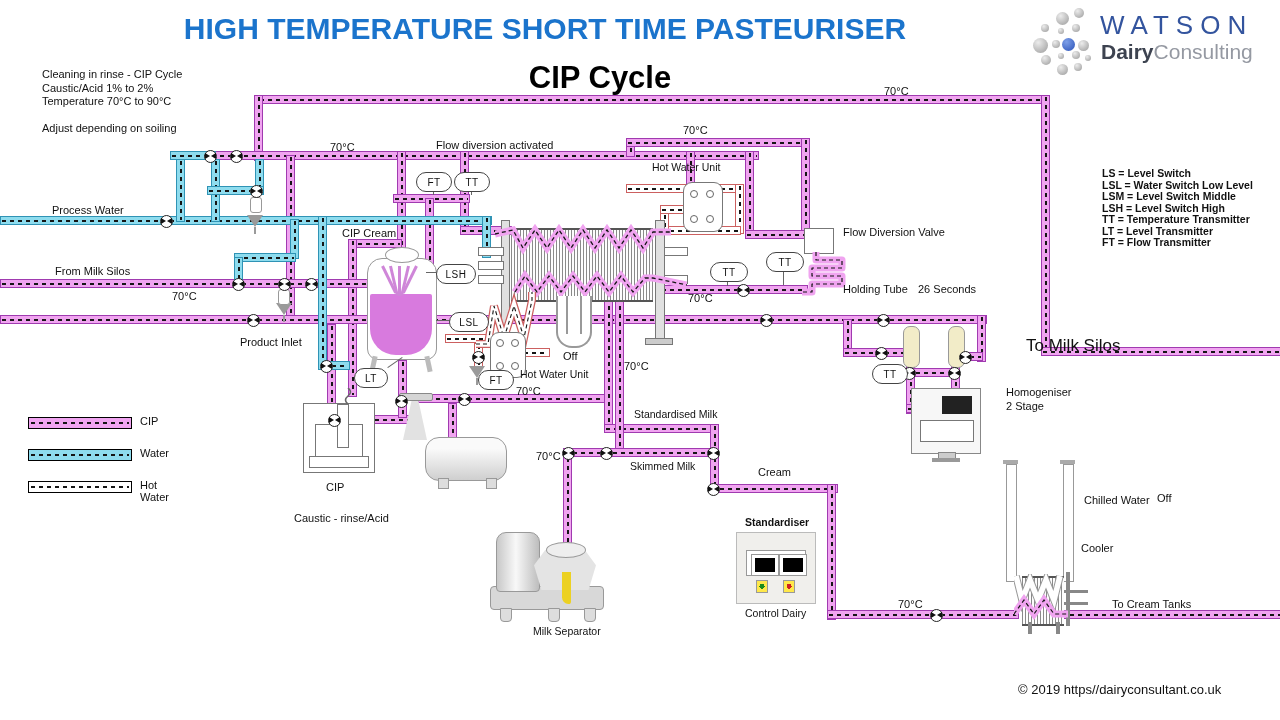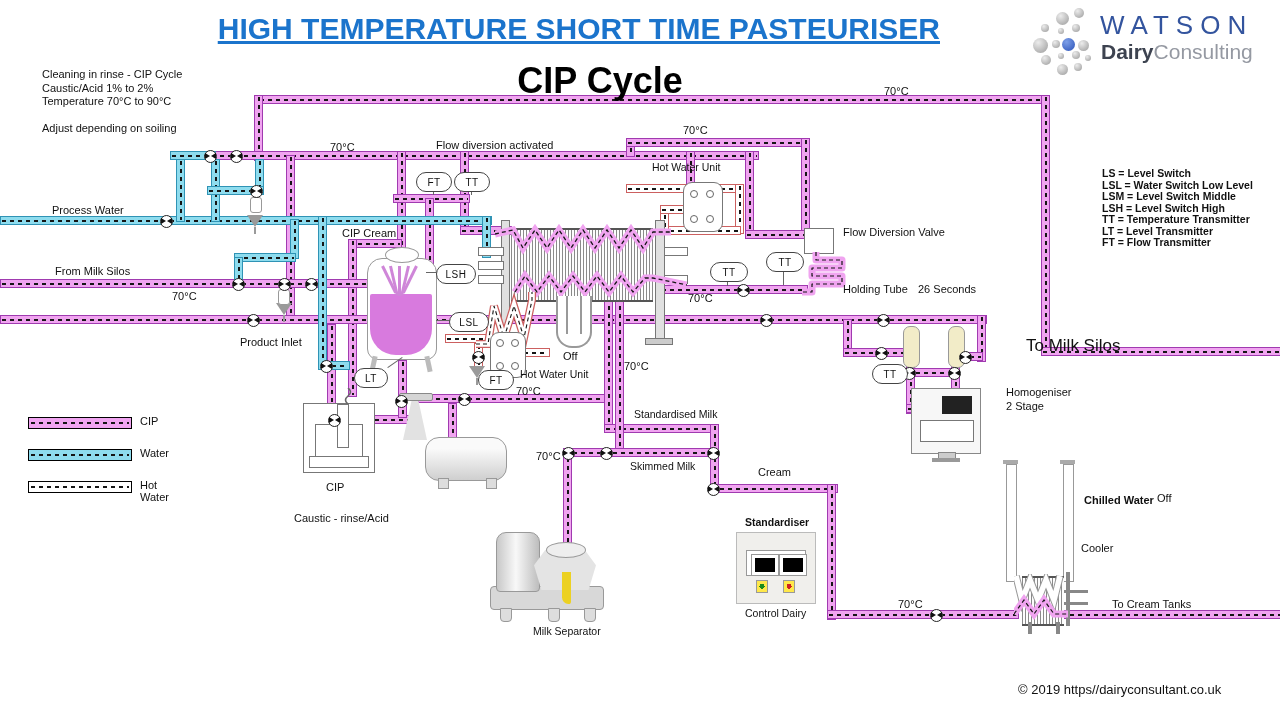--- a/index.html
+++ b/index.html
@@ -30,24 +30,24 @@
   .lbl{position:absolute;color:#111;white-space:nowrap;z-index:7;}
   .stem{position:absolute;background:#666;z-index:4;}
   .funnel{position:absolute;width:0;height:0;border-left:8px solid transparent;
     border-right:8px solid transparent;border-top:12px solid #9a9a9a;z-index:4;}
   .fstem{position:absolute;width:2px;height:7px;background:#9a9a9a;z-index:4;}
   .vent{position:absolute;background:#fff;border:1px solid #999;border-radius:3px;z-index:4;}
   .equip{position:absolute;z-index:3;}
   .zover{position:absolute;z-index:4;}
   .port{position:absolute;width:6px;height:6px;border:1px solid #666;border-radius:50%;background:#fff;}
   
-  #title{position:absolute;left:150px;top:12px;width:790px;text-align:right;
-    font-size:30px;font-weight:bold;color:#1b74cc;z-index:8;text-decoration:underline;}
+  #title{position:absolute;left:150px;top:12px;width:790px;text-align:center;
+    font-size:30px;font-weight:bold;color:#1b74cc;z-index:8;}
   #subtitle{position:absolute;left:440px;top:60px;width:320px;text-align:center;
-    font-size:36px;font-weight:bold;color:#000;z-index:8;}
+    font-size:31px;font-weight:bold;color:#000;z-index:8;}
   #notes{position:absolute;left:42px;top:68px;font-size:11px;color:#111;line-height:13.5px;z-index:8;}
   #notes div:last-child{margin-top:13px;}
   #abbrev{position:absolute;left:1102px;top:168px;font-size:10.5px;font-weight:bold;
     color:#111;line-height:11.5px;z-index:8;}
   #legend{position:absolute;left:28px;top:414px;z-index:8;}
   .lrow{position:relative;height:32px;}
   .lb{position:absolute;left:0;top:3px;width:102px;height:10px;border:1px solid;}
   .lb::after{content:'';position:absolute;left:2px;right:2px;top:50%;height:2px;margin-top:-1px;
     background-image:repeating-linear-gradient(90deg,#151515 0 4px,transparent 4px 8px);}
   .ltext{position:absolute;left:112px;top:1px;font-size:11px;color:#111;}
@@ -361,21 +361,21 @@
     <div class="lbl" style="left: 1006px; top: 400px; font-size: 11px;">2 Stage</div>
     <div class="lbl" style="left: 634px; top: 408px; font-size: 10.5px;">Standardised Milk</div>
     <div class="lbl" style="left: 630px; top: 460px; font-size: 10.5px;">Skimmed Milk</div>
     <div class="lbl" style="left: 536px; top: 450px; font-size: 11px;">70°C</div>
     <div class="lbl" style="left: 758px; top: 466px; font-size: 11px;">Cream</div>
     <div class="lbl" style="left: 745px; top: 516px; font-size: 10.5px; font-weight: bold;">Standardiser</div>
     <div class="lbl" style="left: 745px; top: 607px; font-size: 10.5px;">Control Dairy</div>
     <div class="lbl" style="left: 326px; top: 481px; font-size: 11px;">CIP</div>
     <div class="lbl" style="left: 294px; top: 512px; font-size: 11px;">Caustic - rinse/Acid</div>
     <div class="lbl" style="left: 533px; top: 625px; font-size: 10.5px;">Milk Separator</div>
-    <div class="lbl" style="left: 1084px; top: 494px; font-size: 11px; font-weight: bold;">Chilled Water</div>
+    <div class="lbl" style="left: 1084px; top: 494px; font-size: 11px;">Chilled Water</div>
     <div class="lbl" style="left: 1157px; top: 492px; font-size: 11px;">Off</div>
     <div class="lbl" style="left: 1081px; top: 542px; font-size: 11px;">Cooler</div>
     <div class="lbl" style="left: 1112px; top: 598px; font-size: 11px;">To Cream Tanks</div>
     <div class="lbl" style="left: 898px; top: 598px; font-size: 11px;">70°C</div>
     <div class=""></div>
     <div class=""></div>
     <div class=""></div>
     <div class=""></div>
   </div>
 

